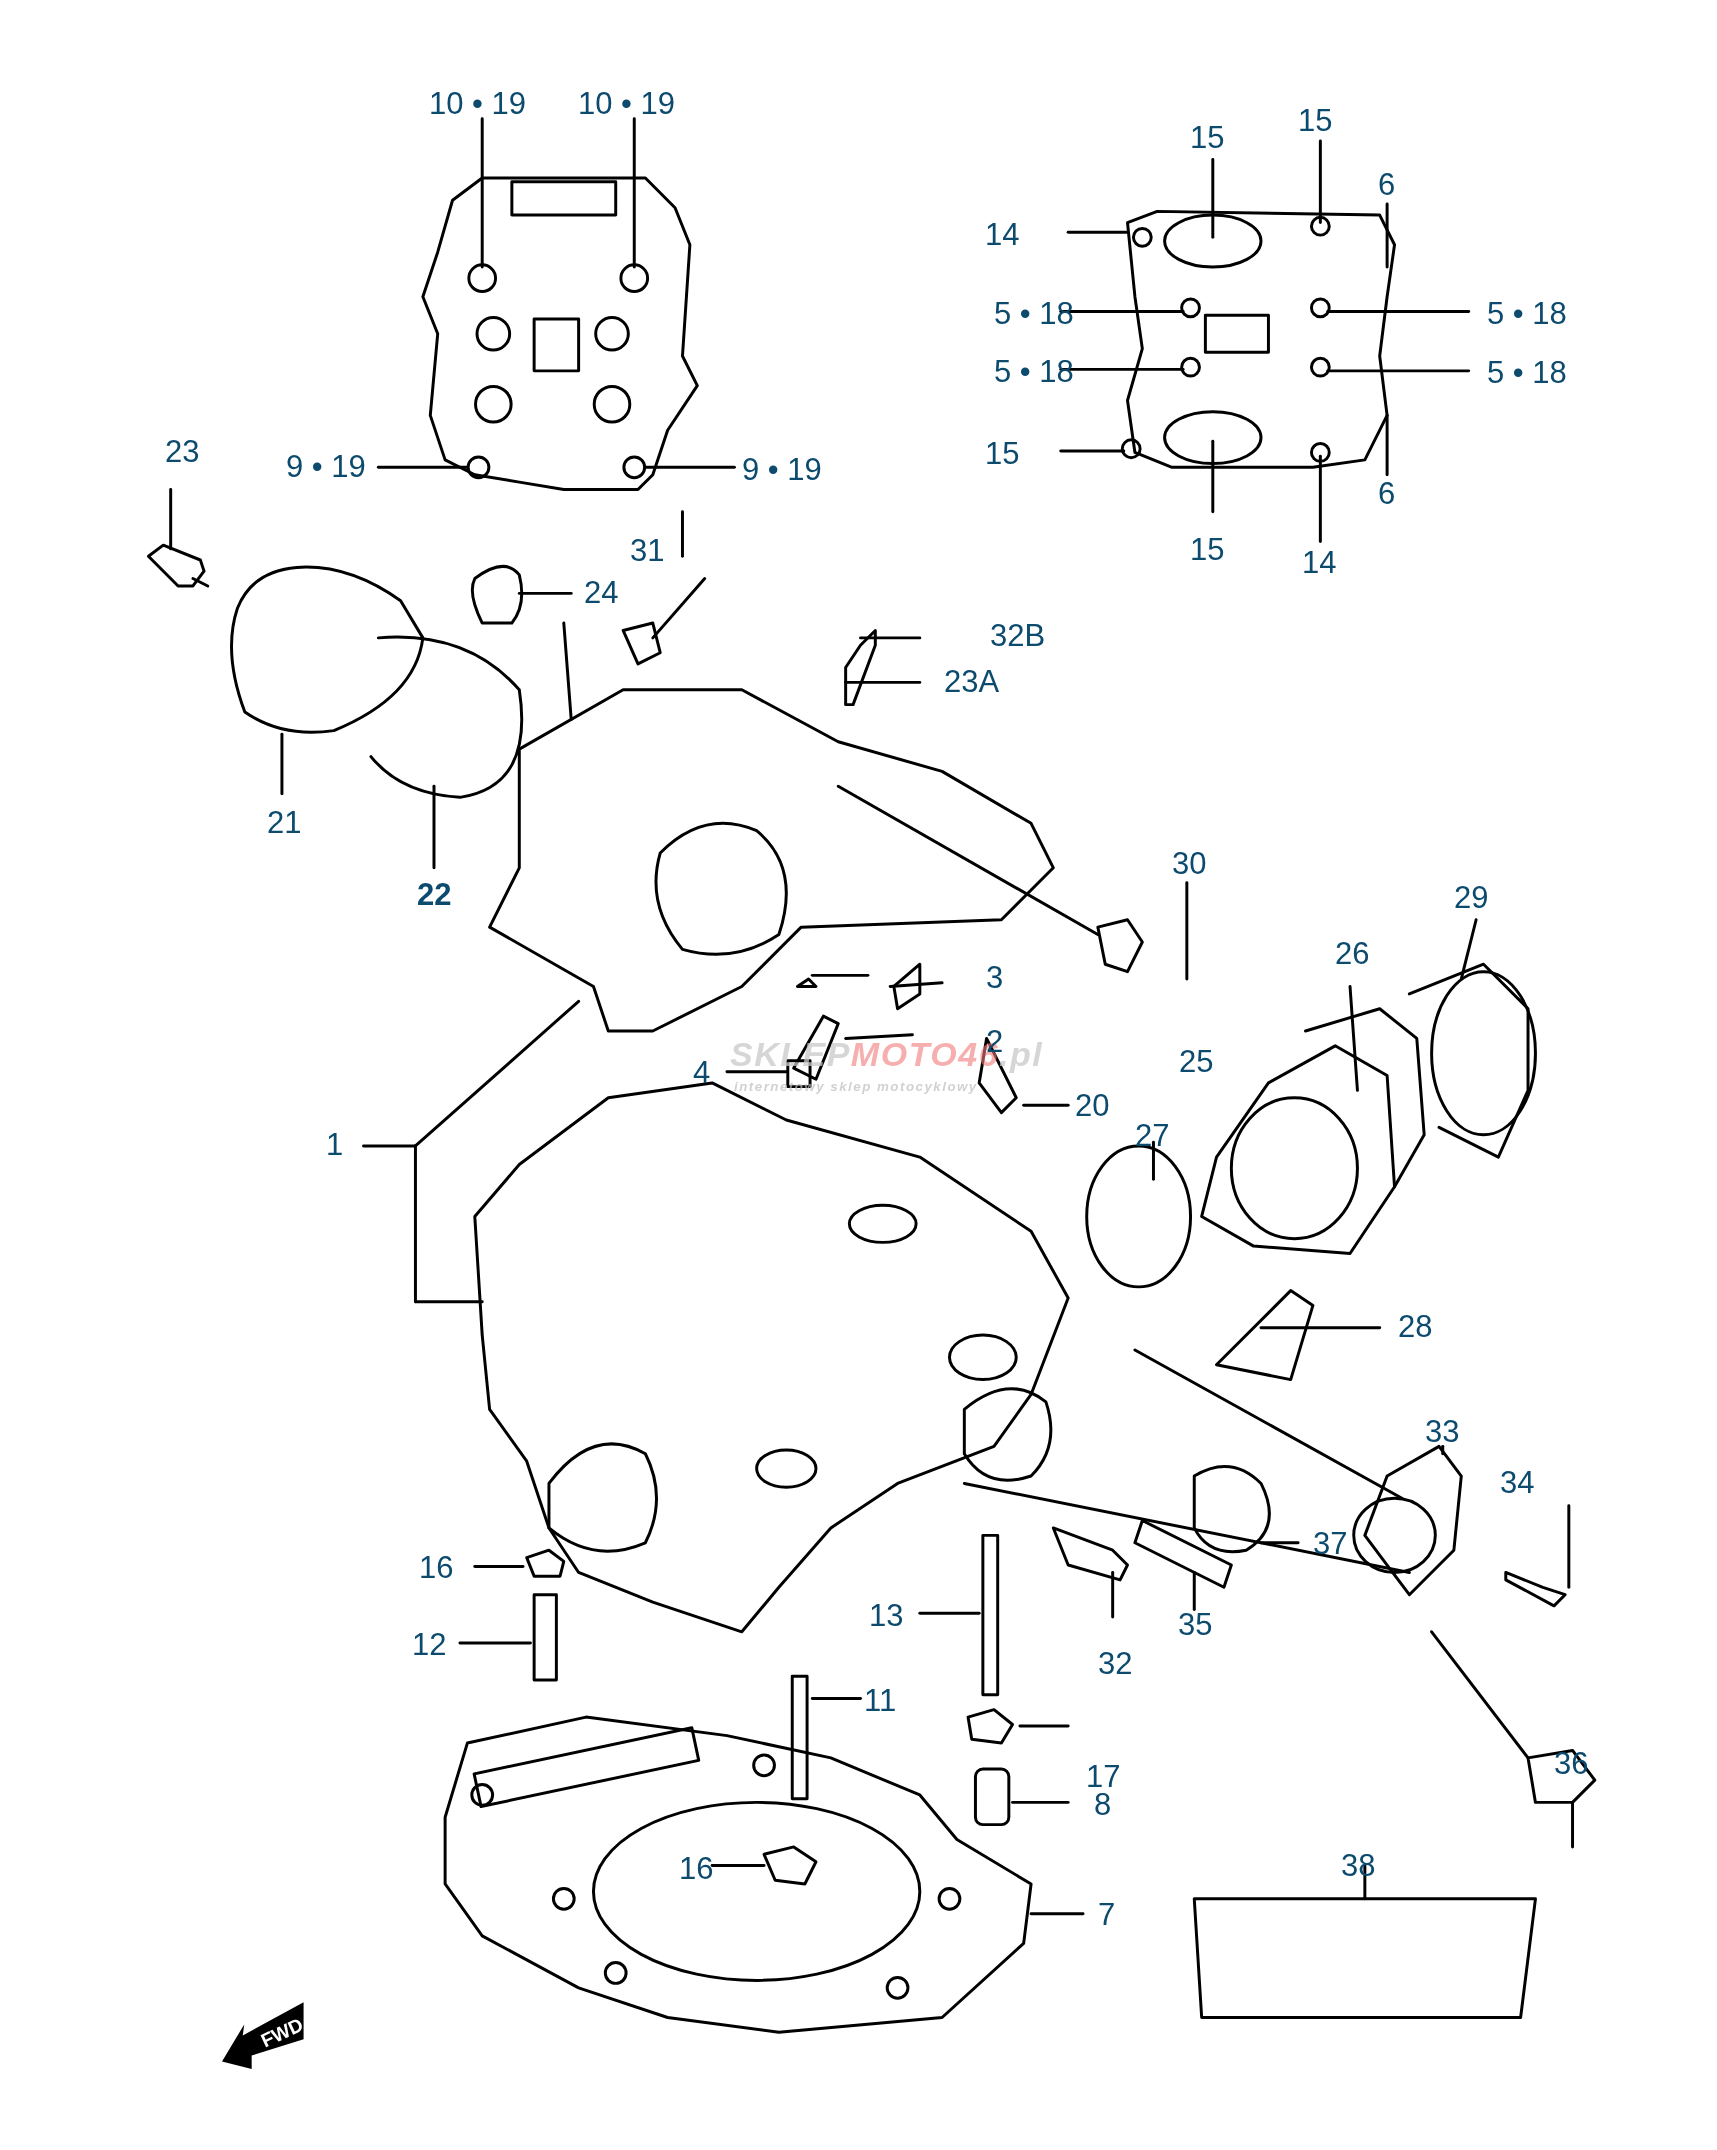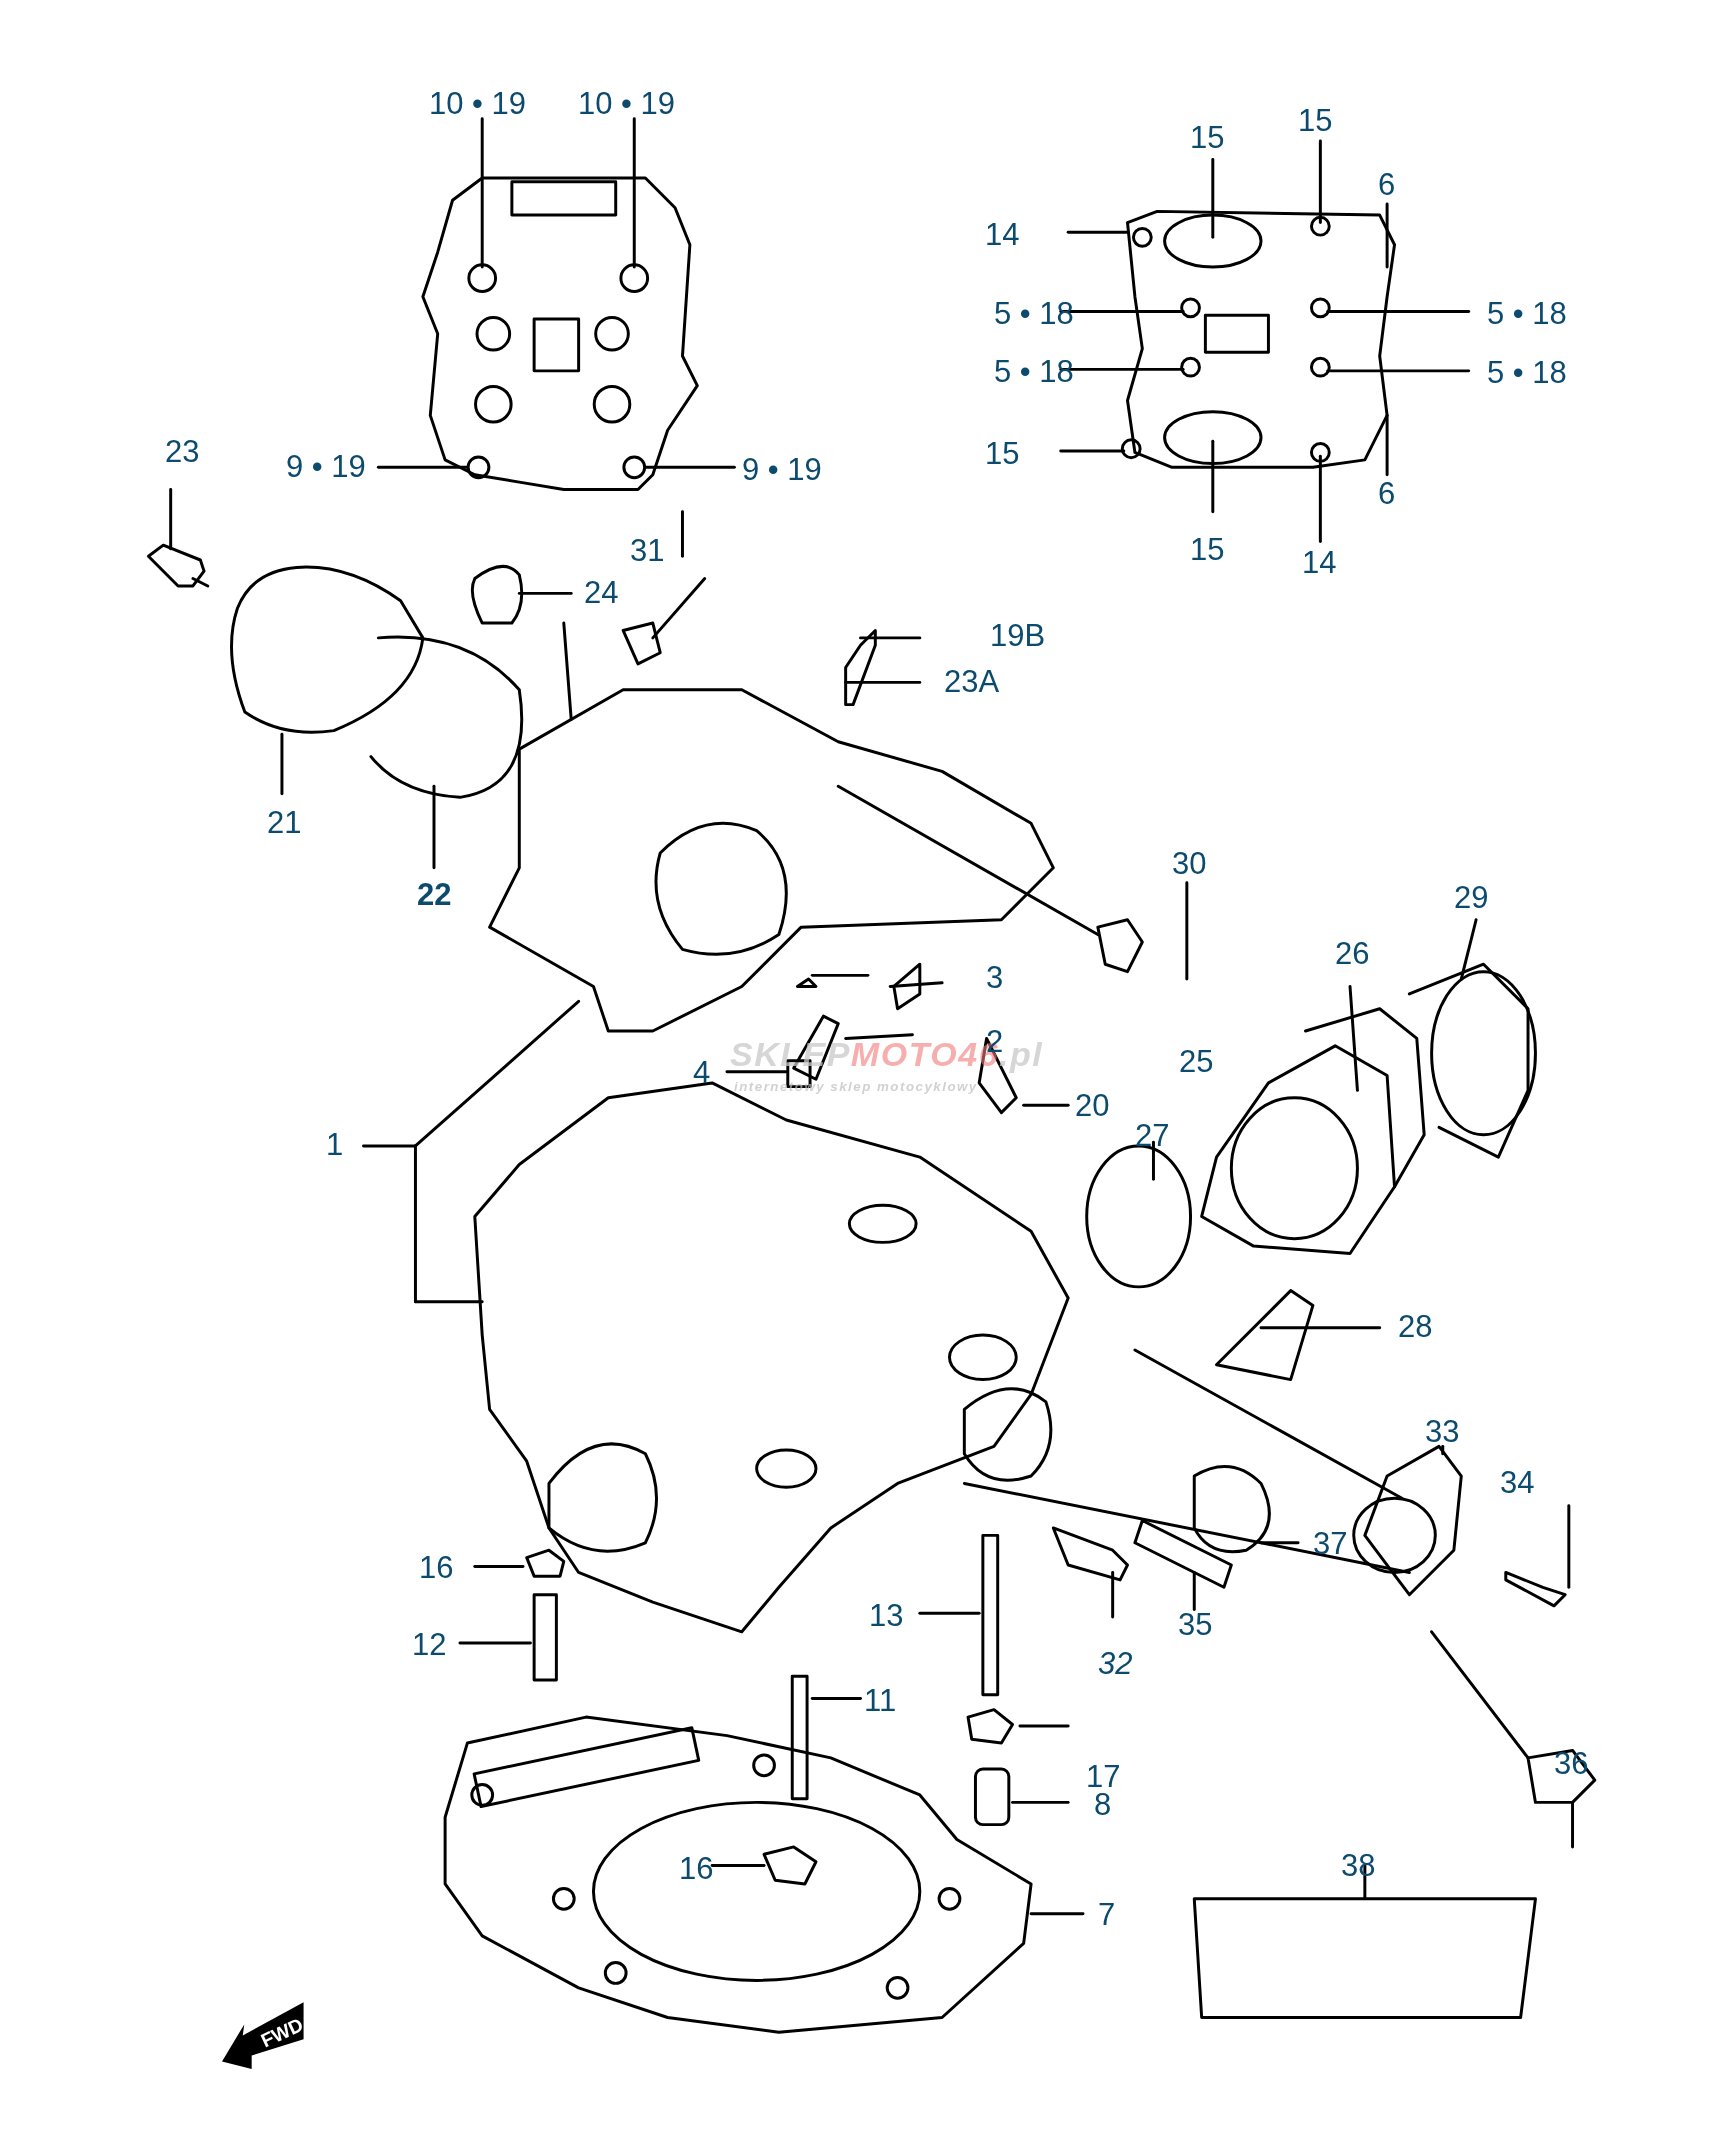--- a/index.html
+++ b/index.html
@@ -211,40 +211,40 @@
   <div class="lbl" style="left:1378px;top:478px;">6</div>
   <div class="lbl" style="left:994px;top:298px;">5 • 18</div>
   <div class="lbl" style="left:994px;top:356px;">5 • 18</div>
   <div class="lbl" style="left:1487px;top:298px;">5 • 18</div>
   <div class="lbl" style="left:1487px;top:357px;">5 • 18</div>
   <div class="lbl" style="left:148px;top:436px;margin-left:17px;">23</div>
   <div class="lbl" style="left:267px;top:807px;">21</div>
   <div class="lbl" style="left:417px;top:879px;font-weight:bold;">22</div>
   <div class="lbl" style="left:584px;top:577px;">24</div>
   <div class="lbl" style="left:630px;top:535px;">31</div>
-  <div class="lbl" style="left:990px;top:620px;">19B</div>
+  <div class="lbl" style="left:990px;top:620px;">32B</div>
   <div class="lbl" style="left:944px;top:666px;">23A</div>
   <div class="lbl" style="left:1172px;top:848px;">30</div>
   <div class="lbl" style="left:1454px;top:874px;margin-top:8px;">29</div>
   <div class="lbl" style="left:1335px;top:938px;">26</div>
   <div class="lbl" style="left:1179px;top:1046px;">25</div>
   <div class="lbl" style="left:1135px;top:1120px;">27</div>
   <div class="lbl" style="left:986px;top:962px;">3</div>
   <div class="lbl" style="left:986px;top:1026px;">2</div>
   <div class="lbl" style="left:693px;top:1057px;">4</div>
   <div class="lbl" style="left:1075px;top:1090px;">20</div>
   <div class="lbl" style="left:326px;top:1129px;">1</div>
   <div class="lbl" style="left:1398px;top:1311px;">28</div>
   <div class="lbl" style="left:1425px;top:1416px;">33</div>
   <div class="lbl" style="left:1500px;top:1467px;">34</div>
   <div class="lbl" style="left:1313px;top:1528px;">37</div>
   <div class="lbl" style="left:419px;top:1552px;">16</div>
   <div class="lbl" style="left:412px;top:1629px;">12</div>
   <div class="lbl" style="left:869px;top:1600px;">13</div>
-  <div class="lbl" style="left:1098px;top:1648px;font-style:italic;">32</div>
+  <div class="lbl" style="left:1098px;top:1648px;">32</div>
   <div class="lbl" style="left:1178px;top:1609px;">35</div>
   <div class="lbl" style="left:864px;top:1685px;">11</div>
   <div class="lbl" style="left:1086px;top:1713px;margin-top:48px;">17</div>
   <div class="lbl" style="left:1094px;top:1789px;">8</div>
   <div class="lbl" style="left:679px;top:1853px;">16</div>
   <div class="lbl" style="left:1098px;top:1899px;">7</div>
   <div class="lbl" style="left:1554px;top:1748px;">36</div>
   <div class="lbl" style="left:1341px;top:1850px;">38</div>
 </div>
 

